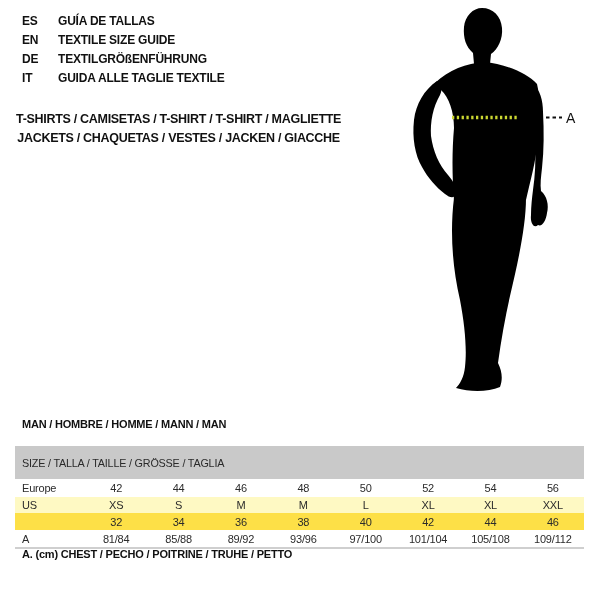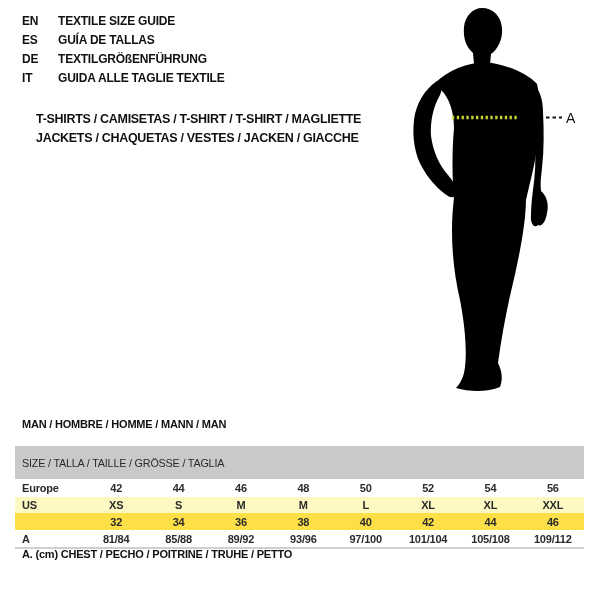--- a/index.html
+++ b/index.html
@@ -5,54 +5,54 @@
   html,body{margin:0;padding:0;background:#fff;}
   .canvas{
     position:relative;width:600px;height:600px;background:#ffffff;overflow:hidden;
     font-family:"Liberation Sans","DejaVu Sans",sans-serif;color:#111;
   }
   
   .lang-list{position:absolute;left:22px;top:12px;}
   .lang-row{display:flex;height:19px;line-height:19px;font-size:12px;font-weight:700;letter-spacing:-0.2px;}
   .lang-code{width:36px;flex:0 0 36px;}
   
-  .categories{position:absolute;left:36px;top:110px;}
+  .categories{position:absolute;left:16px;top:110px;text-align:center;}
   .category-line{height:19px;line-height:19px;font-size:12.5px;font-weight:700;letter-spacing:-0.3px;white-space:nowrap;}
   
   .figure{position:absolute;left:390px;top:0;width:210px;height:420px;}
   .figure path{fill:#000;}
   .figure text{font-family:"Liberation Sans","DejaVu Sans",sans-serif;font-size:14px;font-weight:500;fill:#111;}
   
   .section-title{position:absolute;left:22px;top:418px;font-size:11px;font-weight:700;letter-spacing:-0.2px;}
   
   .size-table{position:absolute;left:15px;top:446px;width:569px;border-bottom:2px solid #cfcfcf;font-size:11px;color:#2b2b2b;letter-spacing:-0.2px;}
   .t-header{height:33px;background:#c9c9c9;display:flex;align-items:center;padding-left:7px;font-size:10.8px;color:#2a2a2a;box-sizing:border-box;}
-  .t-row{display:grid;grid-template-columns:70px repeat(8,1fr);align-items:center;font-weight:bold;}
+  .t-row{display:grid;grid-template-columns:70px repeat(8,1fr);align-items:center;}
   .row-eu{height:18px;background:#ffffff;}
   .row-us{height:16px;background:#fef9c3;}
   .row-num{height:17px;background:#fde047;}
   .row-a{height:17px;background:#ffffff;}
   .t-label{padding-left:7px;text-align:left;}
   .t-cell{text-align:center;}
   
   .footnote{position:absolute;left:22px;top:548px;font-size:11px;font-weight:700;letter-spacing:-0.2px;}
 </style>
 </head>
 <body>
 
 <div class="canvas">
 
   <div class="lang-list">
     <div class="lang-row">
+      <span class="lang-code">ES</span>
+      <span class="lang-label">GUÍA DE TALLAS</span>
+    </div>
+    <div class="lang-row">
       <span class="lang-code">EN</span>
       <span class="lang-label">TEXTILE SIZE GUIDE</span>
-    </div>
-    <div class="lang-row">
-      <span class="lang-code">ES</span>
-      <span class="lang-label">GUÍA DE TALLAS</span>
     </div>
     <div class="lang-row">
       <span class="lang-code">DE</span>
       <span class="lang-label">TEXTILGRÖßENFÜHRUNG</span>
     </div>
     <div class="lang-row">
       <span class="lang-code">IT</span>
       <span class="lang-label">GUIDA ALLE TAGLIE TEXTILE</span>
     </div>
   </div>

